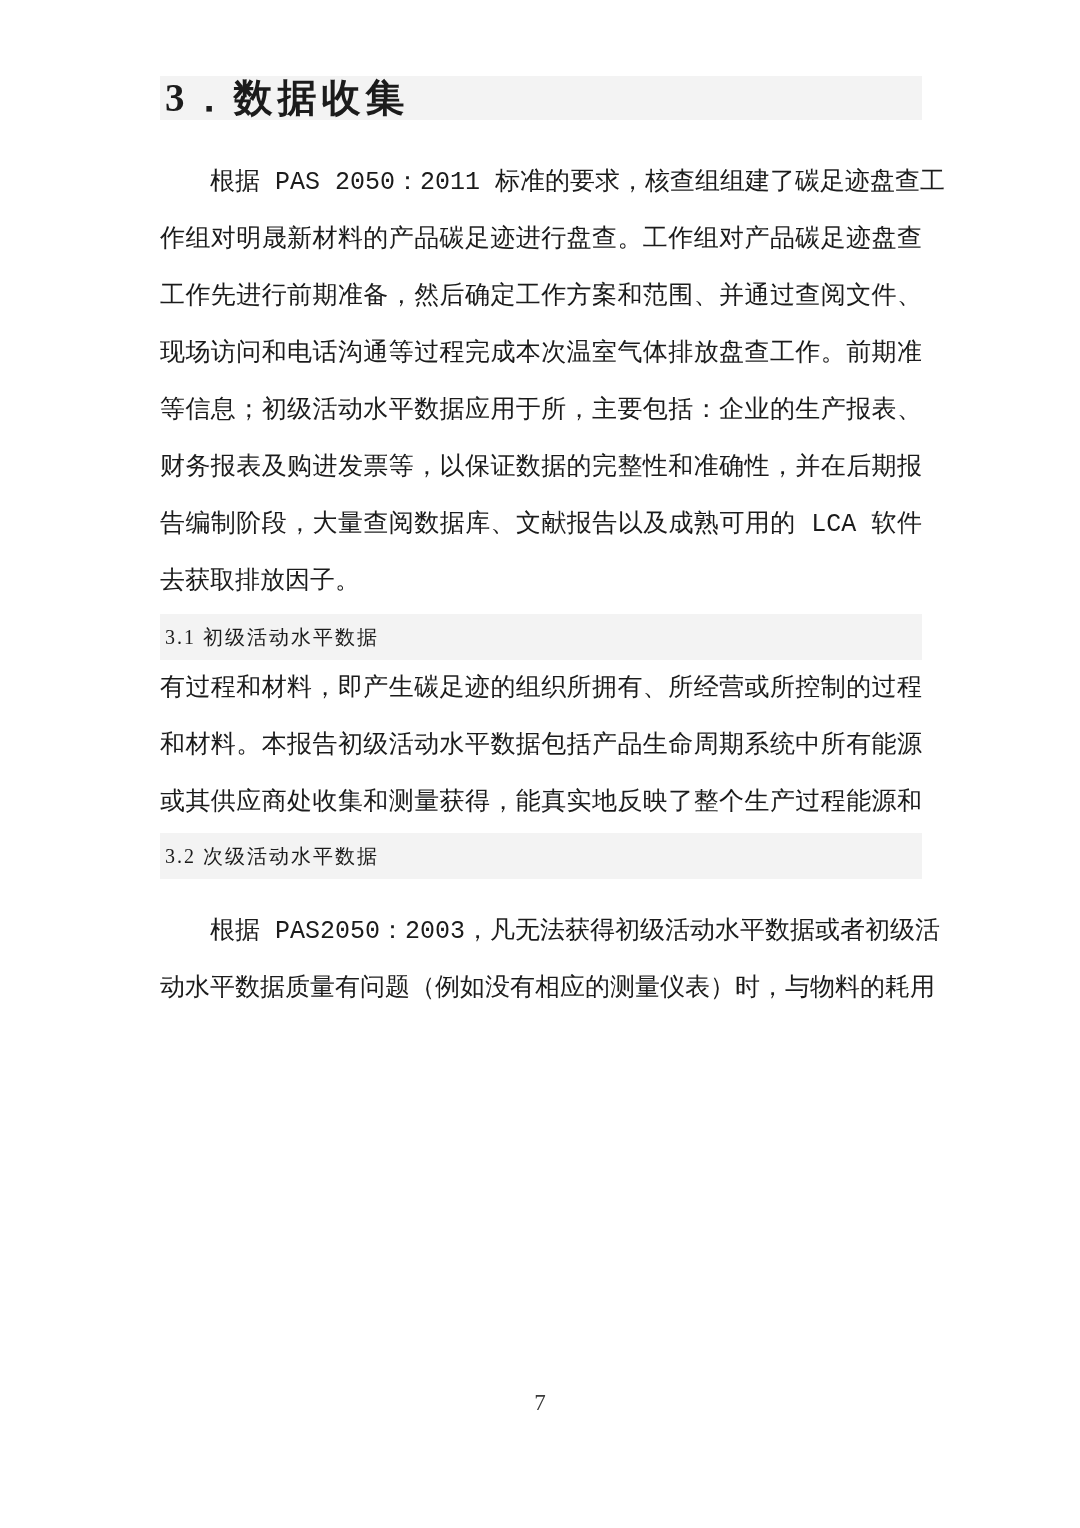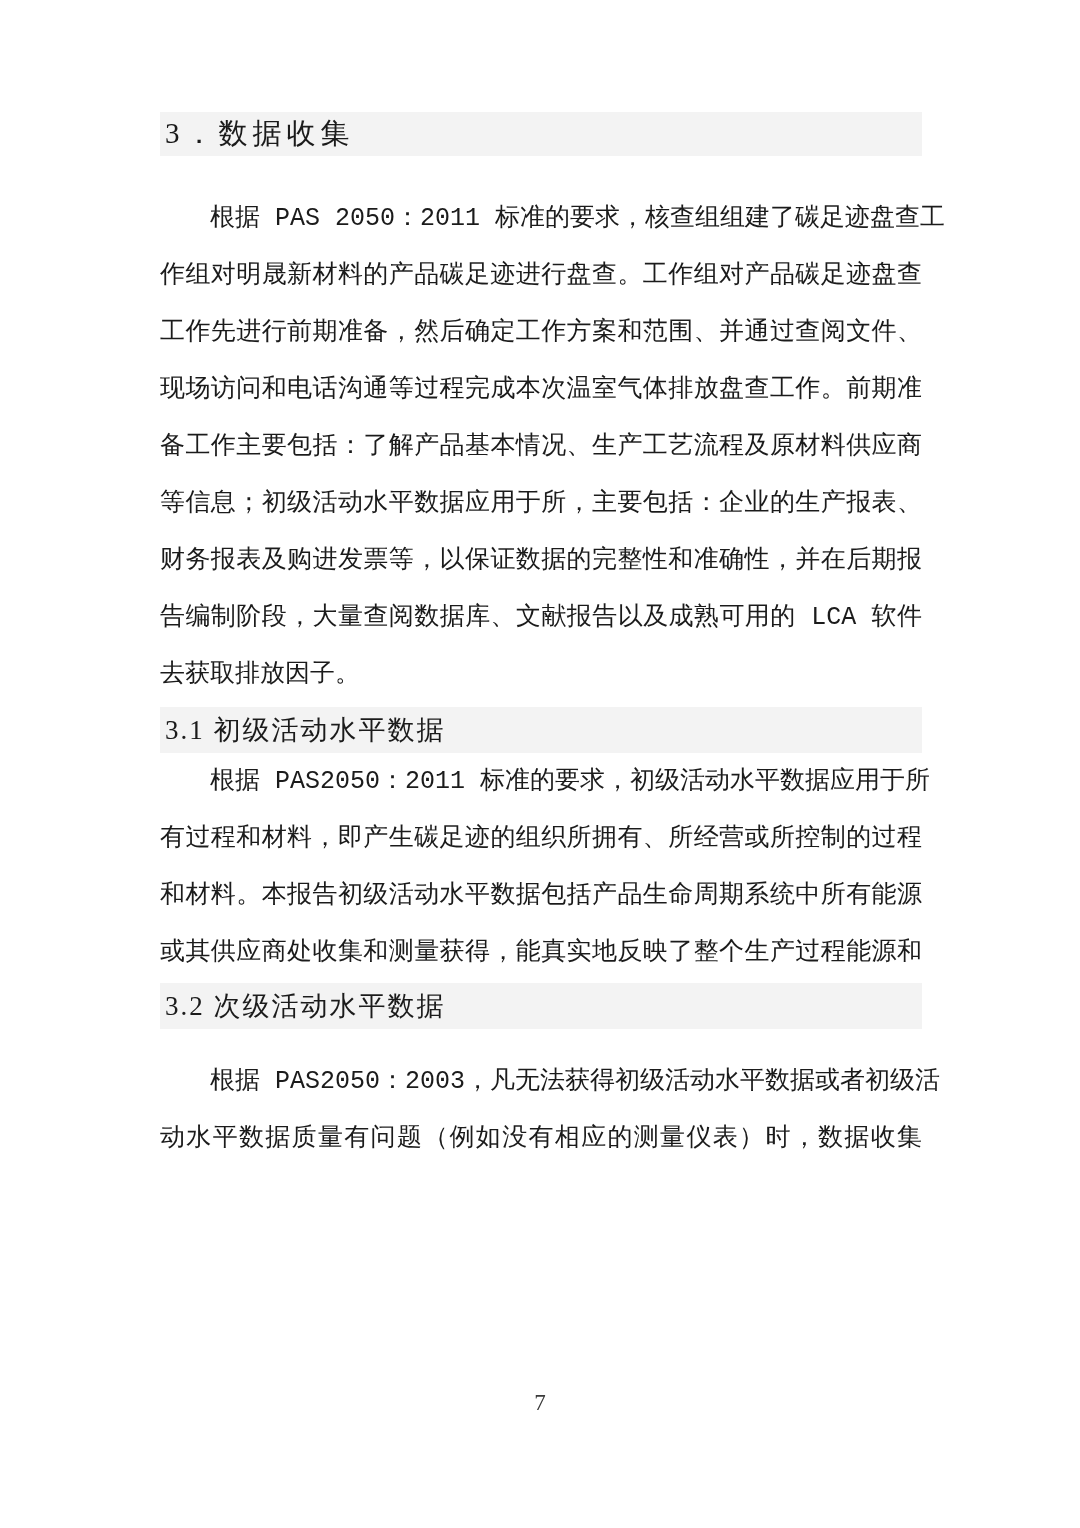--- a/index.html
+++ b/index.html
@@ -11,22 +11,22 @@
   }
   .page { position: relative; width: 1080px; height: 1528px; overflow: hidden; }
   .content { position: absolute; left: 160px; top: 0; width: 762px; }
 
   .hbar {
     background: #f3f3f3;
     display: flex; align-items: center;
     box-sizing: border-box;
     padding-left: 5px;
   }
-  .hbar.h1 { margin-top: 112px; height: 44px; font-size: 29px; font-weight: normal; letter-spacing: 5px; }
-  .hbar.h2 { height: 46px; font-size: 27px; letter-spacing: 2px; }
+  .hbar.h1 { margin-top: 76px; height: 44px; font-size: 39px; font-weight: bold; letter-spacing: 5px; }
+  .hbar.h2 { height: 46px; font-size: 20px; letter-spacing: 2px; }
   .bar31 { margin-top: 4px; }
   .bar32 { margin-top: 2px; }
 
   .para { font-size: 25px; font-family: Liberation Mono, monospace; }
   .p1 { margin-top: 34px; }
   .p2 { margin-top: 0; }
   .p3 { margin-top: 24px; }
 
   .line {
     height: 57px; line-height: 57px;
@@ -51,43 +51,41 @@
 
     <div class="hbar h1">
       <span>3．数据收集</span>
     </div>
 
     <div class="para p1">
       <div class="line first">根据 PAS 2050：2011 标准的要求，核查组组建了碳足迹盘查工</div>
       <div class="line">作组对明晟新材料的产品碳足迹进行盘查。工作组对产品碳足迹盘查</div>
       <div class="line">工作先进行前期准备，然后确定工作方案和范围、并通过查阅文件、</div>
       <div class="line">现场访问和电话沟通等过程完成本次温室气体排放盘查工作。前期准</div>
-      <div class="line">备工作主要包括：了解产品基本情况、生产工艺流程及原材料供应商</div>
       <div class="line">等信息；初级活动水平数据应用于所，主要包括：企业的生产报表、</div>
       <div class="line">财务报表及购进发票等，以保证数据的完整性和准确性，并在后期报</div>
       <div class="line">告编制阶段，大量查阅数据库、文献报告以及成熟可用的 LCA 软件</div>
       <div class="line end">去获取排放因子。</div>
     </div>
 
     <div class="hbar h2 bar31">
       <span>3.1 初级活动水平数据</span>
     </div>
 
     <div class="para p2">
-      <div class="line first">根据 PAS2050：2011 标准的要求，初级活动水平数据应用于所</div>
       <div class="line">有过程和材料，即产生碳足迹的组织所拥有、所经营或所控制的过程</div>
       <div class="line">和材料。本报告初级活动水平数据包括产品生命周期系统中所有能源</div>
       <div class="line">或其供应商处收集和测量获得，能真实地反映了整个生产过程能源和</div>
     </div>
 
     <div class="hbar h2 bar32">
       <span>3.2 次级活动水平数据</span>
     </div>
 
     <div class="para p3">
       <div class="line first">根据 PAS2050：2003，凡无法获得初级活动水平数据或者初级活</div>
-      <div class="line">动水平数据质量有问题（例如没有相应的测量仪表）时，数据收集</div>
+      <div class="line">动水平数据质量有问题（例如没有相应的测量仪表）时，与物料的耗用</div>
     </div>
 
   </div>
 
   <div class="pagenum">7</div>
 </div>
 
 </body></html>

